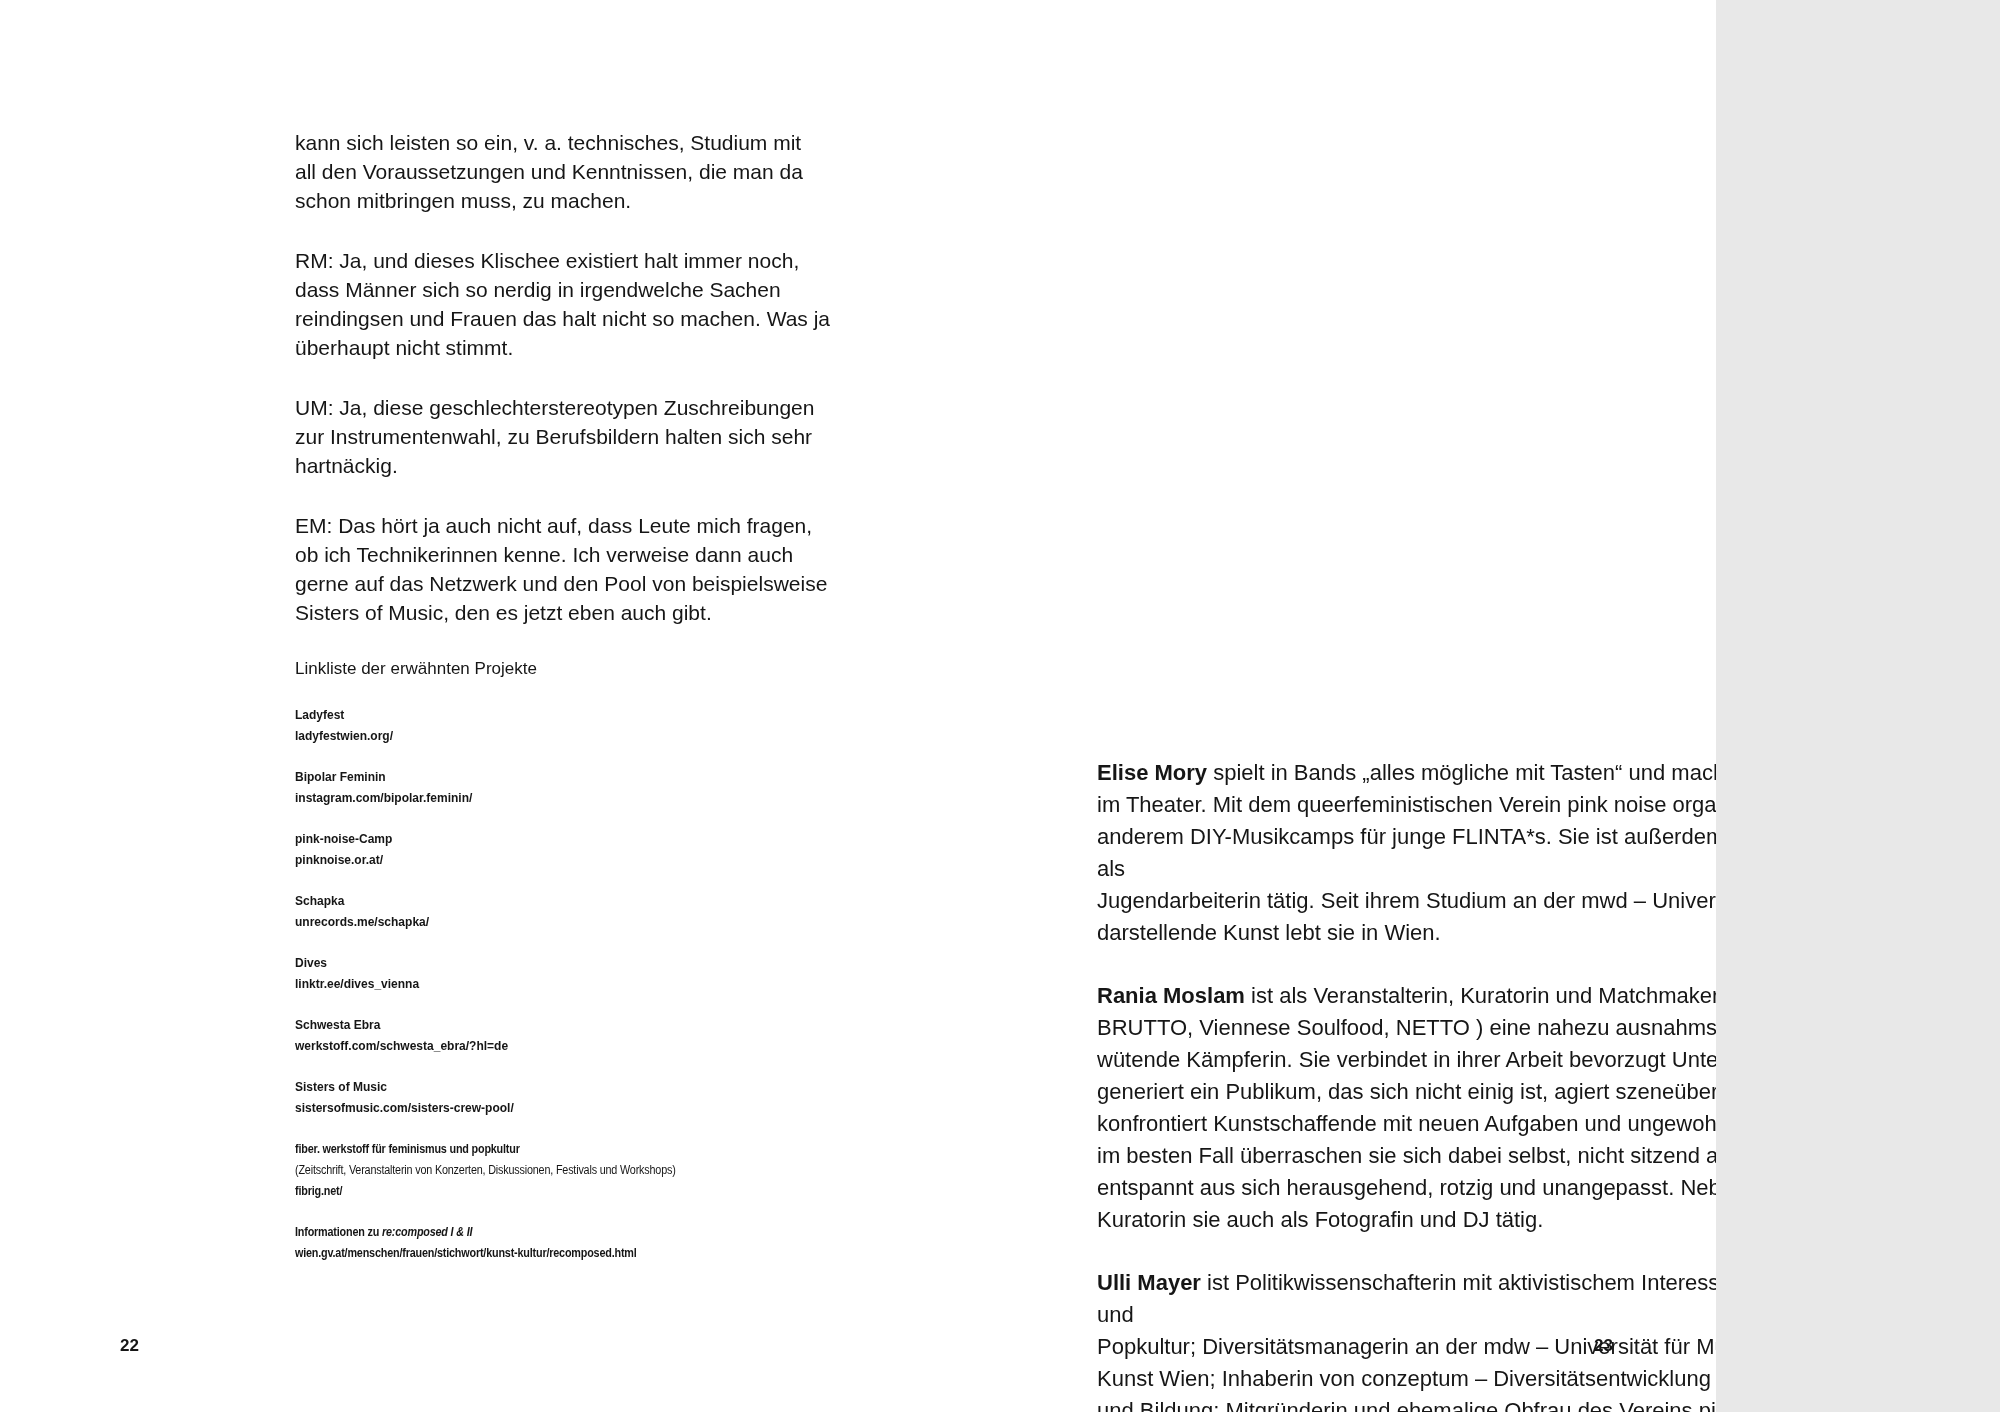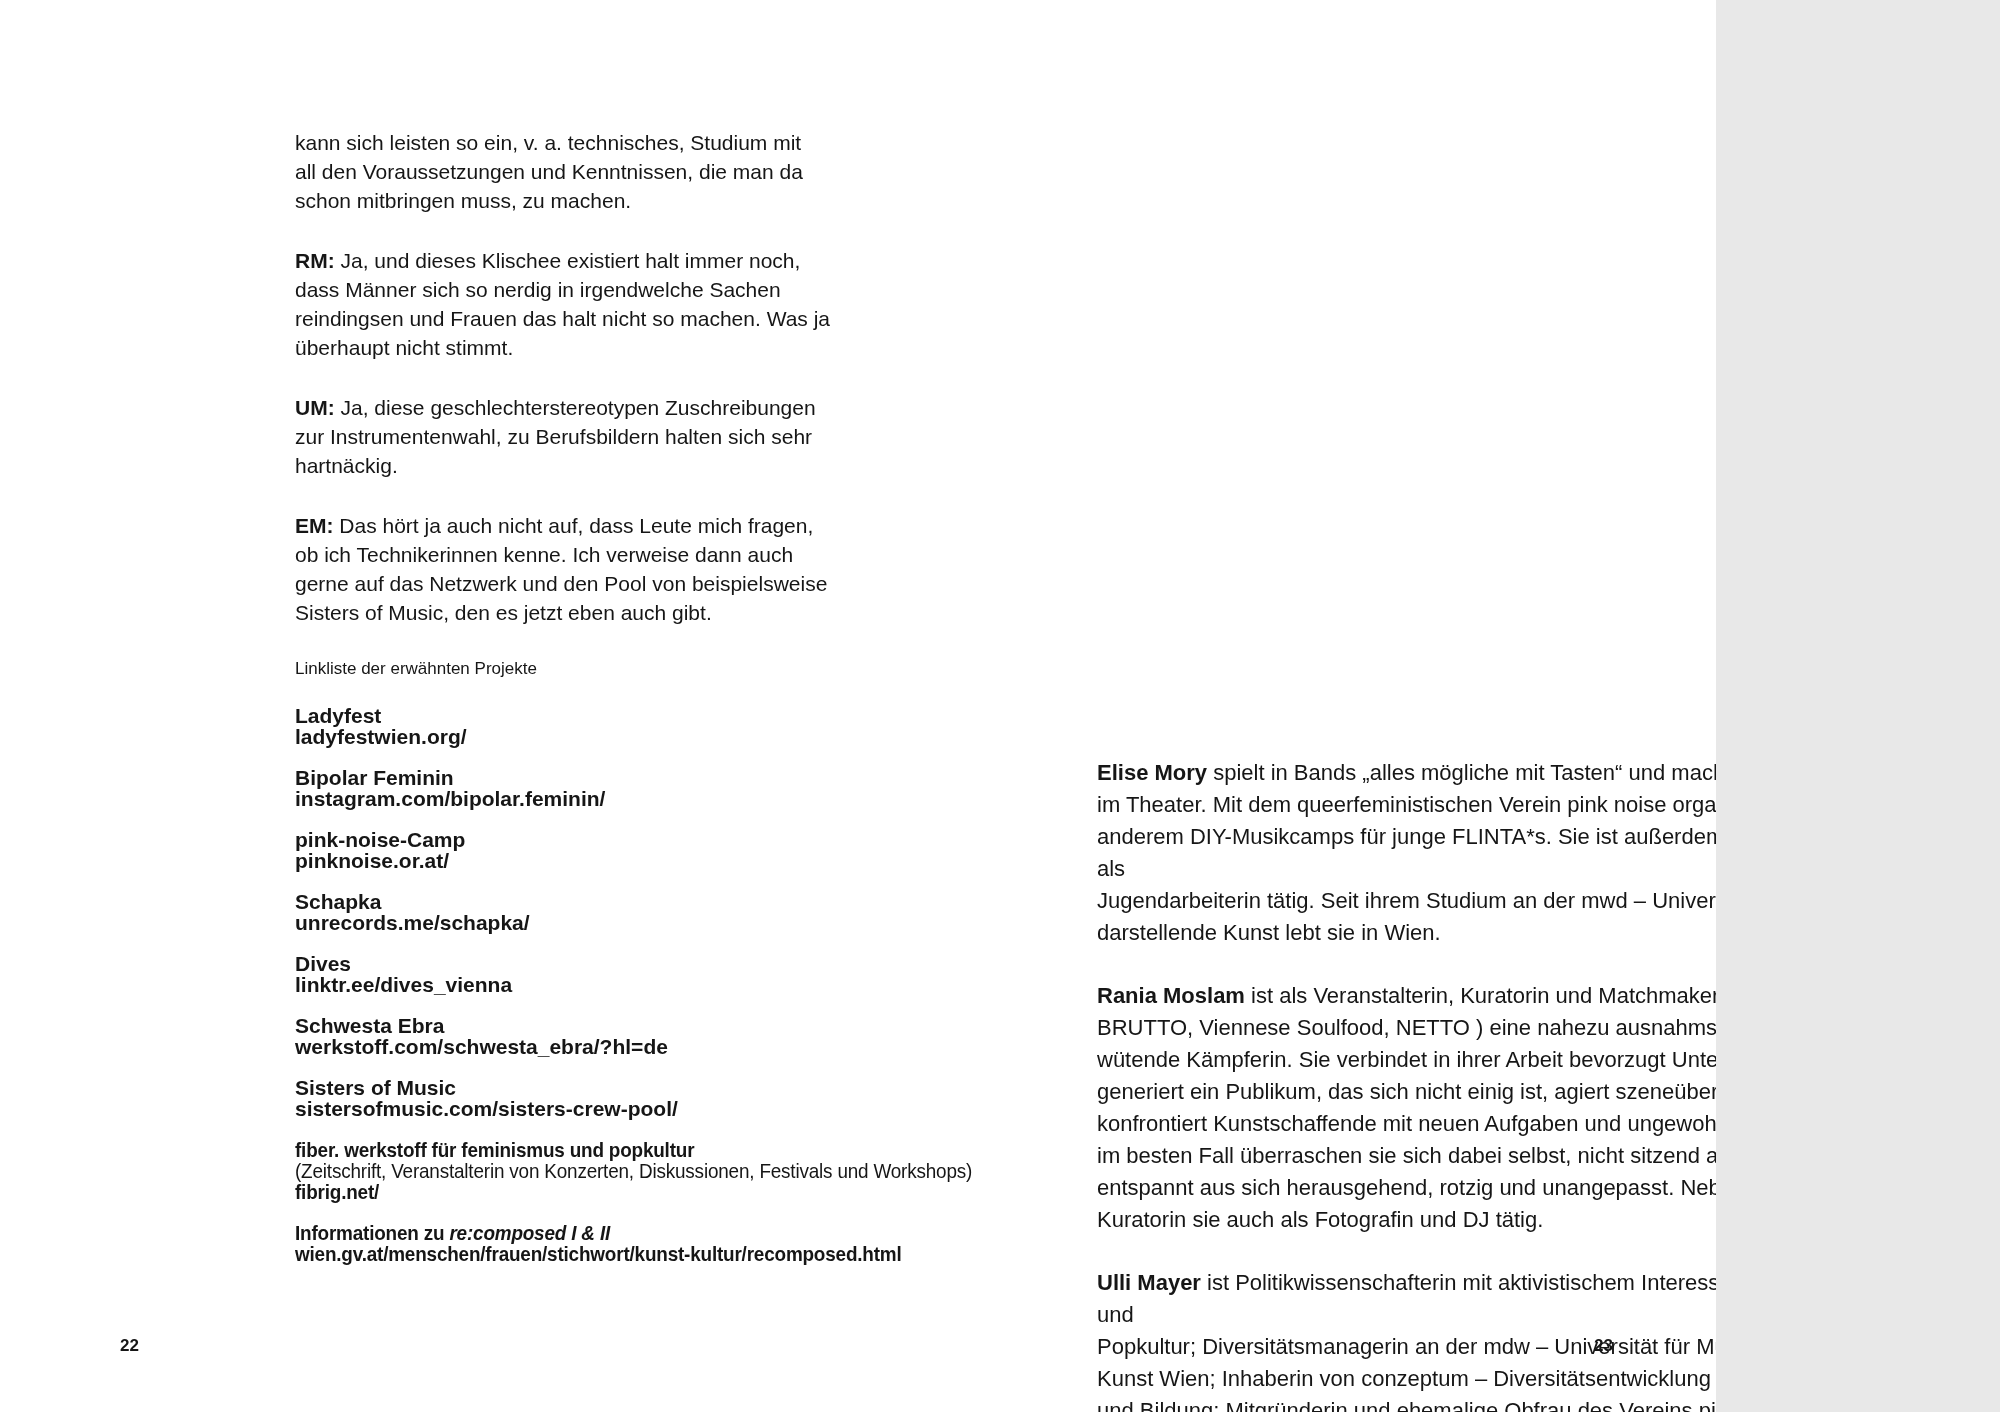--- a/index.html
+++ b/index.html
@@ -11,25 +11,25 @@
     color:#161616;
     overflow:hidden;
   }
   
   .left-col { position:absolute; left:295px; top:128px; width:660px; }
   .para {
     font-size:21px; line-height:29px;
     margin:0 0 31px 0;
     white-space:pre-line;
   }
-  .para .speaker { font-weight:700; }
+  .para .speaker { font-weight:400; }
   
   .ll-title { font-size:17px; font-weight:400; line-height:21px; margin:8px 0 26px 0; }
   .ll-entry { margin:0 0 20px 0; }
-  .ll-line { font-size:21px; line-height:21px; font-weight:700; }
+  .ll-line { font-size:12px; line-height:21px; font-weight:700; }
   .ll-line.regular { font-weight:400; }
   .ll-line .txt { display:inline-block; white-space:nowrap; }
   .ll-line.condensed .txt {
     transform:scaleX(0.9);
     transform-origin:0 50%;
     letter-spacing:-0.2px;
   }
   .ll-line .it { font-style:italic; }
   
   .right-col { position:absolute; left:1097px; top:757px; width:830px; }

